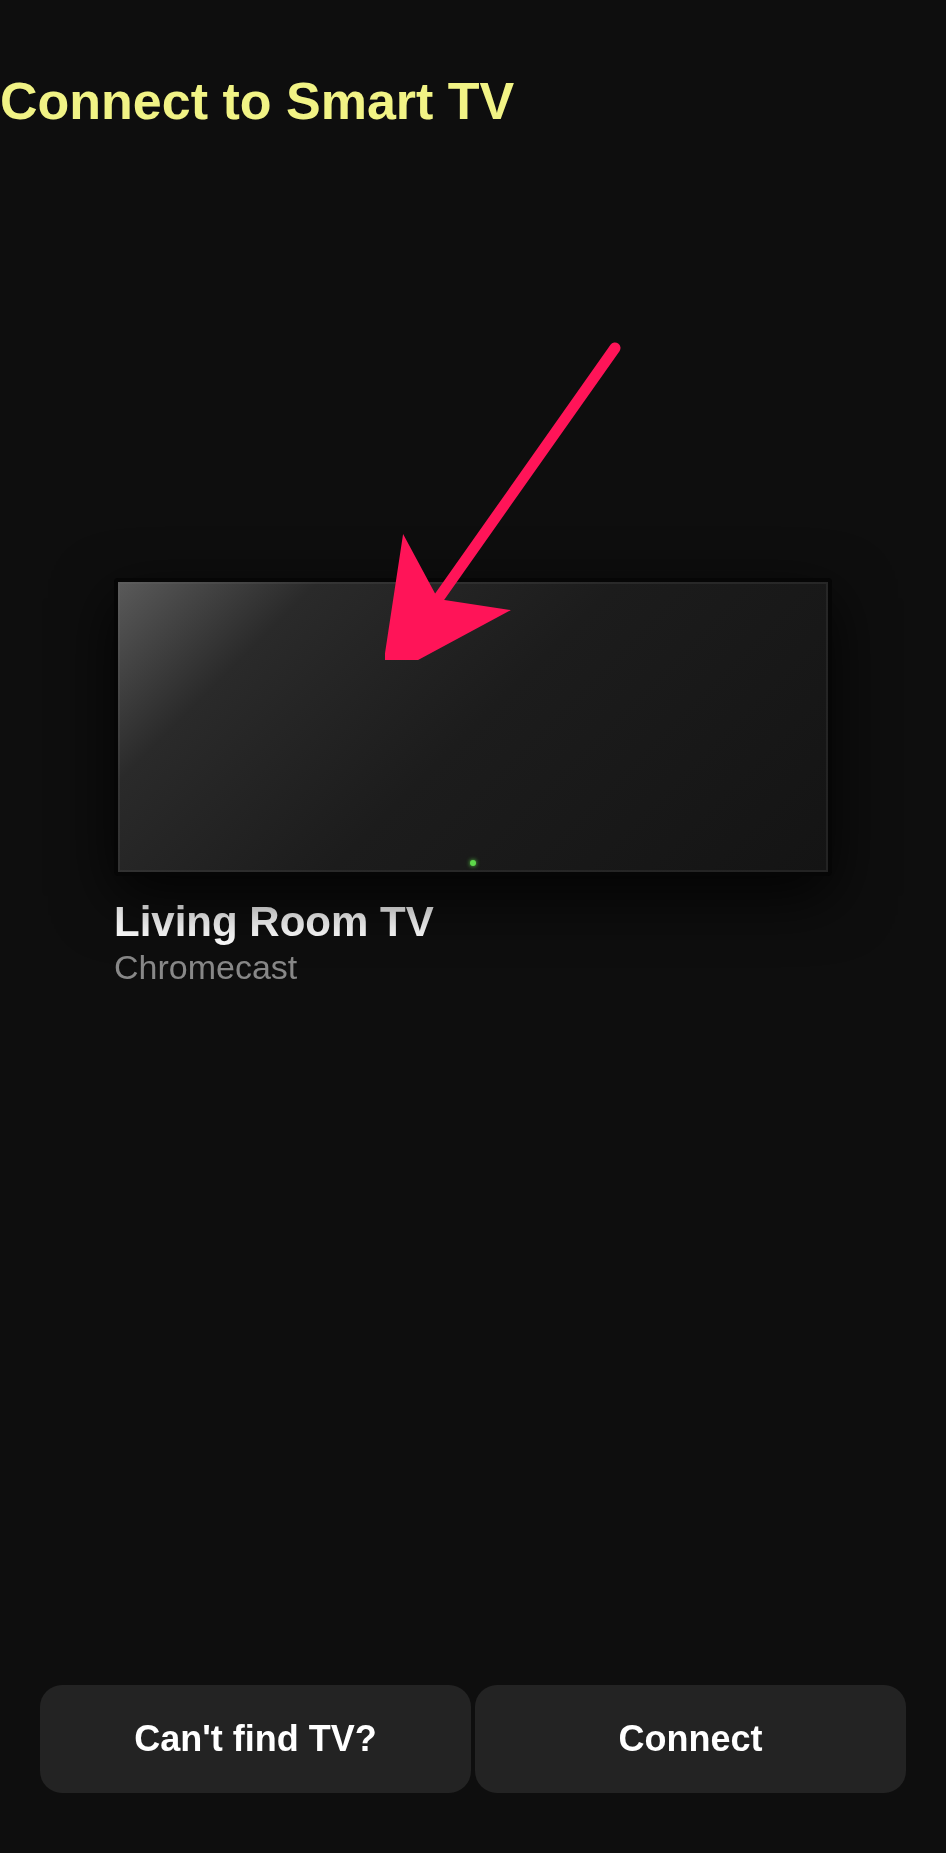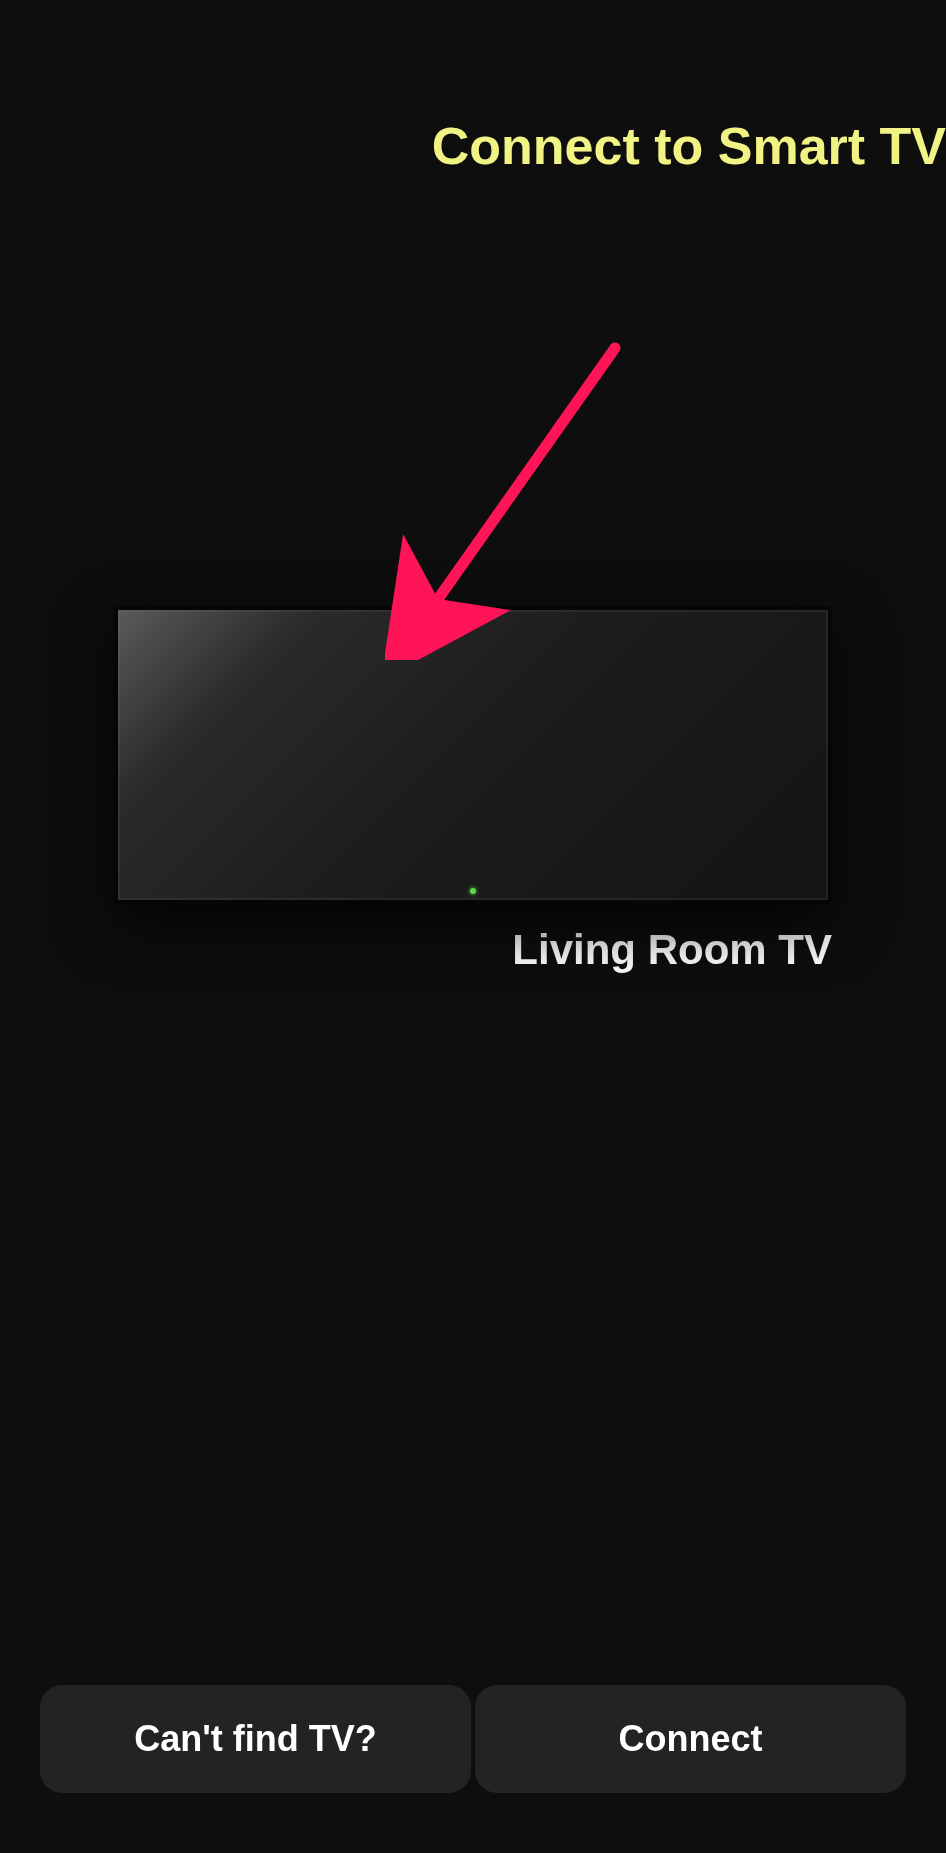--- a/index.html
+++ b/index.html
@@ -14,31 +14,31 @@
       background: #0e0e0e;
       font-family: -apple-system, BlinkMacSystemFont, "Segoe UI", Helvetica, Arial, sans-serif;
       overflow: hidden;
       position: relative;
     }
     
     .page-title {
       color: #f1f385;
       font-size: 52px;
       font-weight: 700;
-      text-align: right;
-      padding-top: 116px;
+      text-align: left;
+      padding-top: 71px;
     }
     
     .tv-container {
       position: absolute;
-      top: 606px;
+      top: 578px;
       left: 50%;
       transform: translateX(-50%);
       width: 718px;
-      text-align: right;
+      text-align: left;
     }
     
     .tv-frame {
       width: 718px;
       height: 298px;
       background: linear-gradient(135deg, #5a5a5a 0%, #2a2a2a 20%, #1c1c1c 50%, #141414 100%);
       border: 4px solid #060606;
       border-radius: 4px;
       position: relative;
       box-shadow: 0 20px 60px rgba(0,0,0,0.8), inset 0 0 0 2px rgba(120,120,120,0.15);
@@ -102,20 +102,21 @@
 </head>
 <body>
 
 <h1 class="page-title">Connect to Smart TV</h1>
 
 <div class="tv-container">
   <div class="tv-frame">
     <div class="tv-led"></div>
   </div>
   <div class="tv-name">Living Room TV</div>
+  <div class="tv-subtitle">Chromecast</div>
 </div>
 
 <svg class="annotation-arrow" width="260" height="320" viewBox="0 0 260 320">
   <defs>
     <marker id="arrowhead" markerWidth="12" markerHeight="12" refX="6" refY="6" orient="auto" markerUnits="strokeWidth">
       <path d="M 0 0 L 12 6 L 0 12 L 3 6 Z" fill="#ff1458"></path>
     </marker>
   </defs>
   <line x1="230" y1="8" x2="34" y2="286" stroke="#ff1458" stroke-width="11" stroke-linecap="round" marker-end="url(#arrowhead)"></line>
 </svg>

